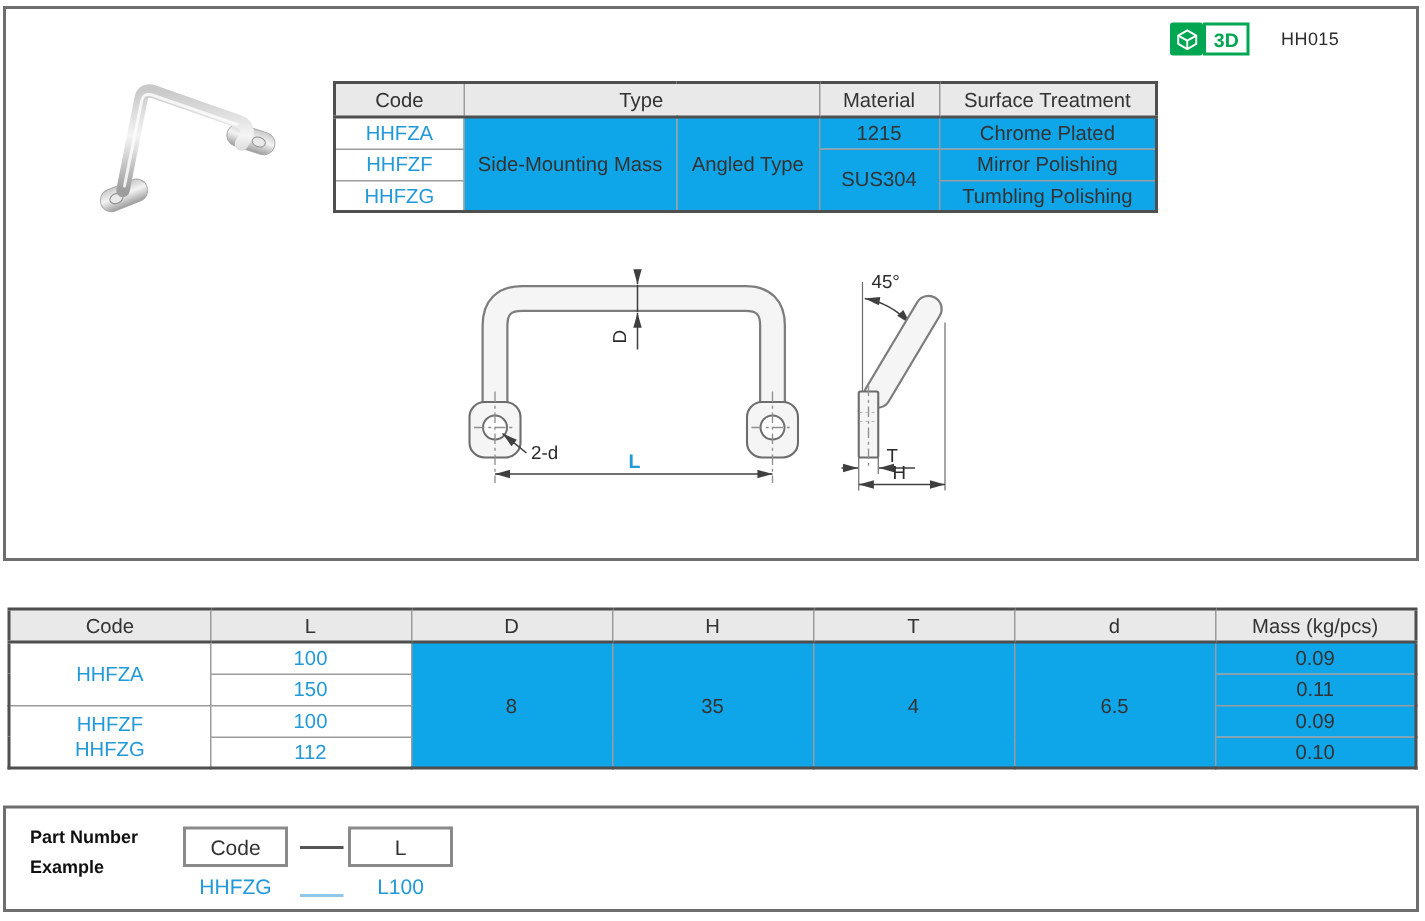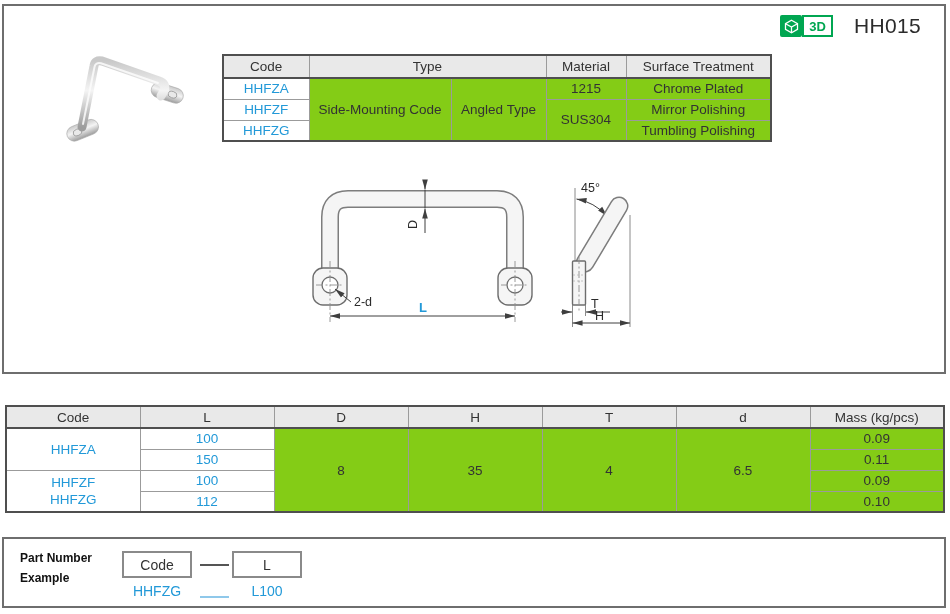--- a/index.html
+++ b/index.html
@@ -10,34 +10,34 @@
   }
 
   
   .outer-box { position:absolute; left:2px; top:4px; width:944px; height:370px; border:2px solid #6e6e6e; background:#fff; }
 
   
   .badge-row { position:absolute; top:15px; left:780px; display:flex; align-items:center; height:22px; z-index:3; }
   .cube-box { width:22px; height:22px; background:#00a651; border-radius:2px; display:flex; align-items:center; justify-content:center; }
   .label-3d { width:31px; height:22px; border:2px solid #00a651; background:#fff; color:#00a651;
               font-size:13px; font-weight:bold; display:flex; align-items:center; justify-content:center; }
-  .part-series { margin-left:21px; font-size:21px; color:#2b2b2b; letter-spacing:0.3px; }
+  .part-series { margin-left:21px; font-size:12px; color:#2b2b2b; letter-spacing:0.3px; }
 
   
   table { border-collapse:collapse; table-layout:fixed; background:#fff; }
   th, td { border:1px solid #9b9b9b; text-align:center; vertical-align:middle; font-size:13.5px; color:#333; padding:0; }
   th { background:#e9e9e9; font-weight:normal; border-top:2px solid #4f4f4f; border-bottom:2px solid #4f4f4f; }
   .type-table { position:absolute; left:222px; top:54px; border:2px solid #4f4f4f; z-index:3; }
   .type-table th { height:23px; }
   .type-table td { height:21px; }
   .dim-table { position:absolute; left:5px; top:405px; width:940px; border:2px solid #4f4f4f; z-index:3; }
   .dim-table th { height:22px; }
   .dim-table td { height:21px; }
   .blue { color:#2299d8; }
-  .bg-blue { background:#84cc16; }
+  .bg-blue { background:#0ea5e9; }
   .two-line { line-height:17px; display:block; }
 
   
   .watermark { position:absolute; left:294px; top:264px; z-index:1;
                font-size:78px; font-weight:bold; letter-spacing:3px; color:rgba(0,0,0,0.09); }
   .drawing-svg { position:absolute; left:280px; top:175px; z-index:2; }
   .photo-svg { position:absolute; left:30px; top:44px; z-index:2; }
 
   
   .example-box { position:absolute; left:2px; top:537px; width:944px; height:71px; border:2px solid #6e6e6e; background:#fff; }
@@ -116,21 +116,21 @@
       </colgroup>
     <tbody>
         <tr>
       <th>Code</th>
       <th colspan="2">Type</th>
       <th>Material</th>
       <th>Surface Treatment</th>
     </tr>
     <tr>
       <td class="blue">HHFZA</td>
-      <td rowspan="3" class="bg-blue">Side-Mounting Code</td>
+      <td rowspan="3" class="bg-blue">Side-Mounting Mass</td>
       <td rowspan="3" class="bg-blue">Angled Type</td>
       <td class="bg-blue">1215</td>
       <td class="bg-blue">Chrome Plated</td>
     </tr>
     <tr>
       <td class="blue">HHFZF</td>
       <td rowspan="2" class="bg-blue">SUS304</td>
       <td class="bg-blue">Mirror Polishing</td>
     </tr>
     <tr>

